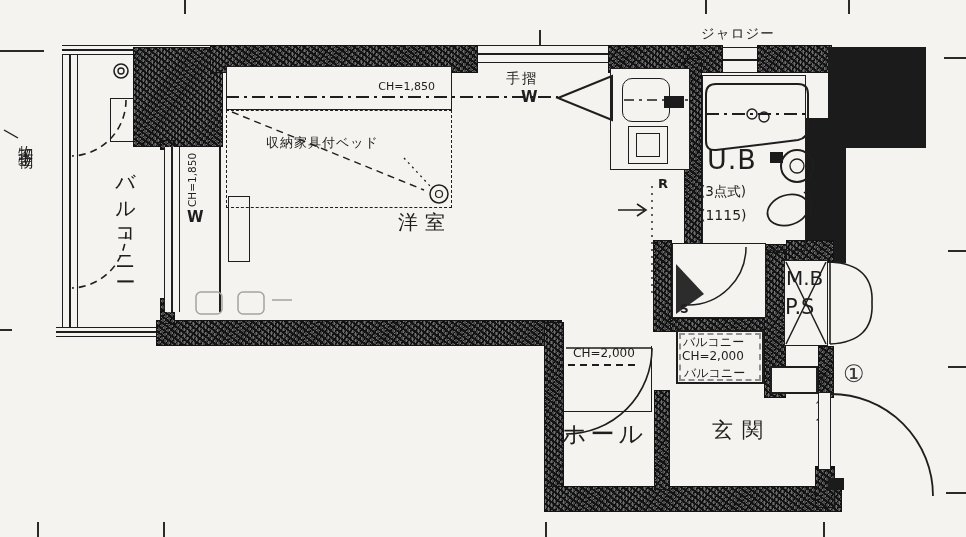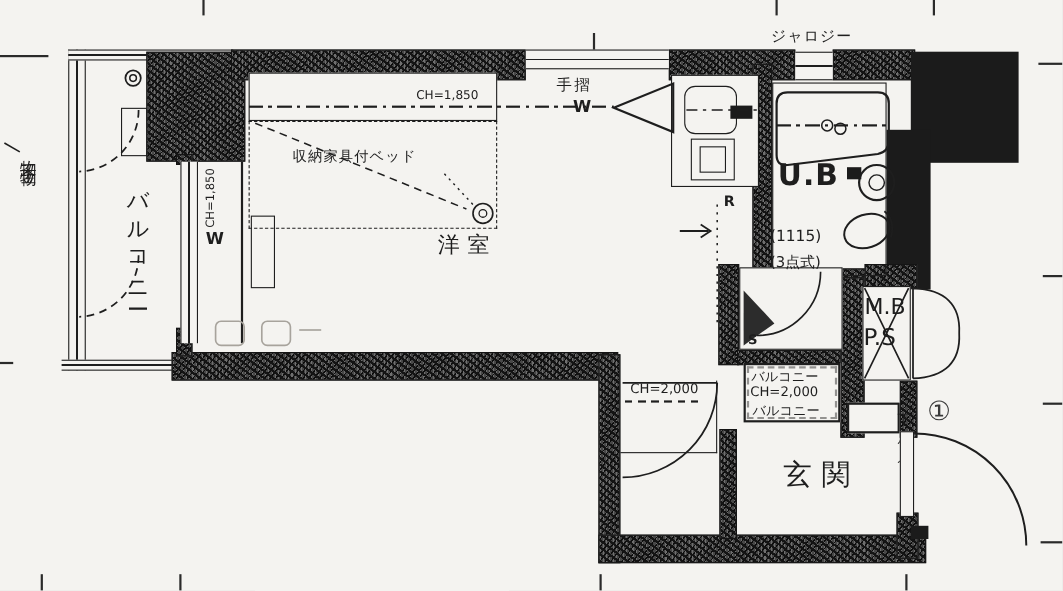--- a/index.html
+++ b/index.html
@@ -179,24 +179,25 @@
 
   <span class="txt vtxt" style="left:17px;top:134px;font-size:15px;letter-spacing:3px;">物干金物</span>
   <span class="txt vtxt" style="left:115px;top:160px;font-size:20px;letter-spacing:5px;">バルコニー</span>
   <span class="txt" style="left:187px;top:207px;font-size:10.5px;transform:rotate(-90deg);transform-origin:0 0;">CH=1,850</span>
   <span class="txt" style="left:187px;top:210px;font-size:15px;font-weight:bold;">W</span>
   <span class="txt" style="left:266px;top:136px;font-size:13px;letter-spacing:1px;">収納家具付ベッド</span>
   <span class="txt" style="left:398px;top:212px;font-size:20px;letter-spacing:7px;">洋室</span>
   <span class="txt" style="left:506px;top:71px;font-size:14px;letter-spacing:2px;">手摺</span>
   <span class="txt" style="left:521px;top:90px;font-size:15px;font-weight:bold;">W</span>
   <span class="txt" style="left:701px;top:26px;font-size:13.5px;letter-spacing:1px;">ジャロジー</span>
-  <span class="txt" style="left:707px;top:146px;font-size:27px;letter-spacing:1px;font-weight:bold;">U.B</span>
-  <span class="txt" style="left:700px;top:184px;font-size:13.5px;margin-top:48px;">(3点式)</span>
+  <span class="txt" style="left:707px;top:146px;font-size:27px;letter-spacing:1px;">U.B</span>
+  <span class="txt" style="left:700px;top:184px;font-size:13.5px;">(3点式)</span>
   <span class="txt" style="left:700px;top:208px;font-size:14px;">(1115)</span>
   <span class="txt" style="left:658px;top:177px;font-size:13px;font-weight:bold;">R</span>
   <span class="txt" style="left:680px;top:303px;font-size:12px;font-weight:bold;">S</span>
   <span class="txt" style="left:573px;top:347px;font-size:12px;">CH=2,000</span>
   <span class="txt" style="left:786px;top:268px;font-size:20px;">M.B</span>
   <span class="txt" style="left:785px;top:296px;font-size:21px;">P.S</span>
-  <span class="txt" style="left:712px;top:419px;font-size:26px;letter-spacing:9px;">玄関</span>
+  <span class="txt" style="left:562px;top:422px;font-size:24px;letter-spacing:4px;">ホール</span>
+  <span class="txt" style="left:712px;top:419px;font-size:21px;letter-spacing:9px;">玄関</span>
   <span class="txt" style="left:843px;top:362px;font-size:24px;color:#3a3a3a;">①</span>
 
 </div>
 
 </body></html>

